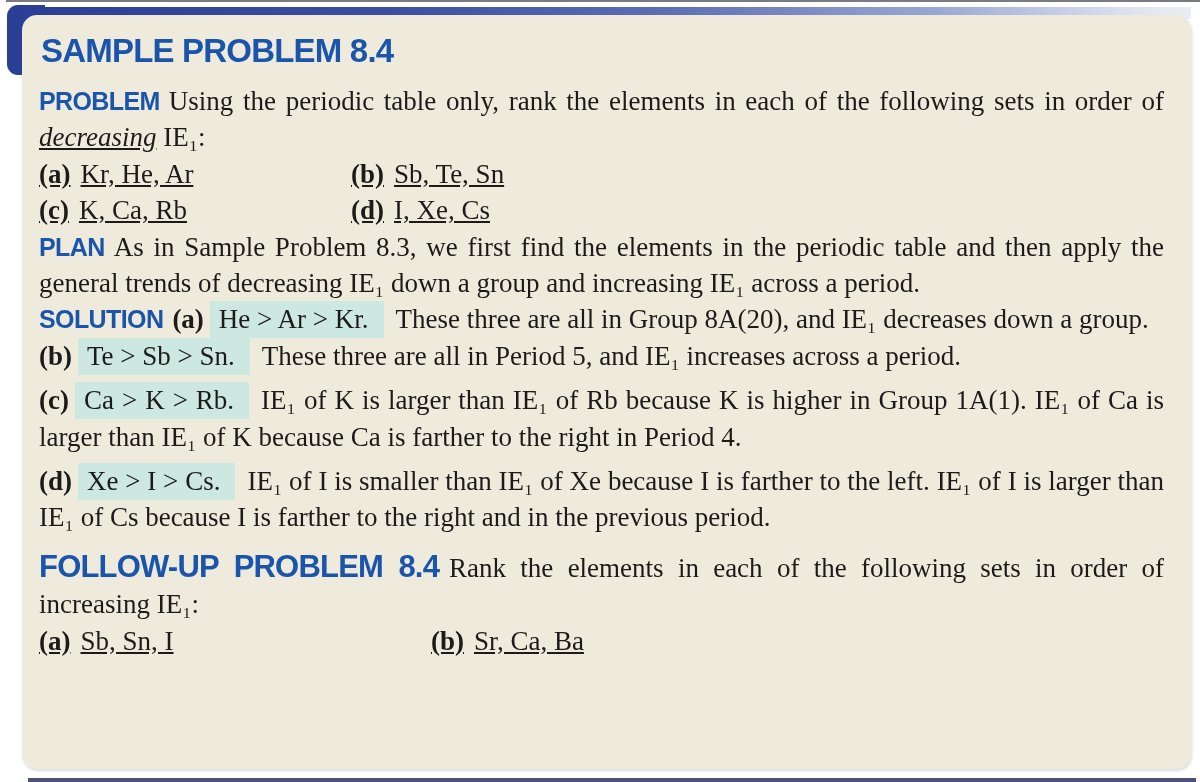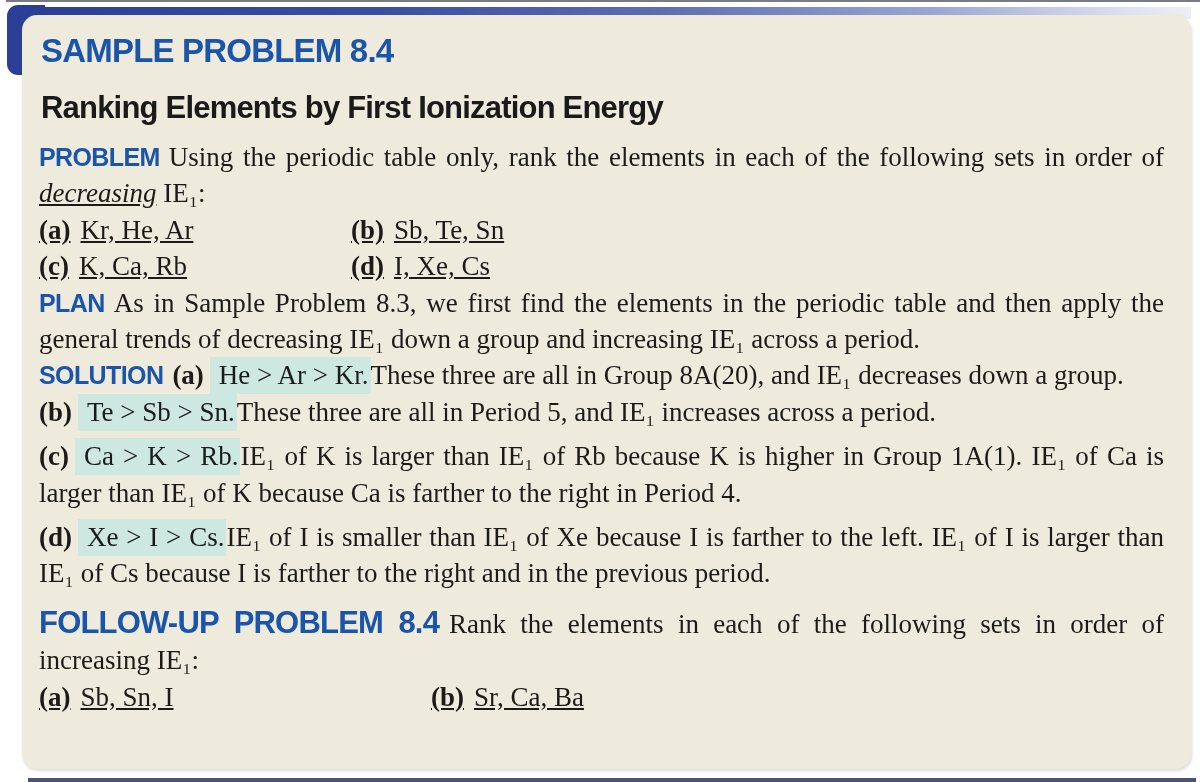--- a/index.html
+++ b/index.html
@@ -48,21 +48,20 @@
     left: 28px; top: 778px;
     width: 1168px; height: 4px;
     background: #4b5478;
   }
   .title-row {
     display: flex;
     align-items: baseline;
     gap: 20px;
     margin: 4px 0 13px 2px;
     white-space: nowrap;
-    flex-direction: column;
   }
   .title-label {
     font-family: "Liberation Sans", "DejaVu Sans", sans-serif;
     font-weight: bold;
     font-size: 33px;
     letter-spacing: -0.8px;
     color: #1a55ab;
   }
   .title-text {
     font-family: "Liberation Sans", "DejaVu Sans", sans-serif;
@@ -88,22 +87,22 @@
   .h.big {
     font-size: 31px;
     letter-spacing: -0.8px;
     margin-right: 10px;
   }
   .b { font-weight: bold; }
   .it { font-style: italic; text-decoration: underline; }
   .lbl { margin-right: 6px; }
   .hl {
     background: #cde8e0;
-    padding: 3px 2px 4px 9px;
-    margin-right: 0;
+    padding: 3px 15px 4px 9px;
+    margin-right: 12px;
   }
   .gap-sm { margin-top: 8px; }
   .followup { margin-top: 13px; }
   .set-row {
     display: flex;
     font-size: 27px;
     line-height: 36.4px;
     text-decoration: underline;
   }
   .set-cell { white-space: nowrap; }
@@ -115,21 +114,20 @@
 <body>
 
 <div class="top-rule"></div>
 <div class="top-bar"></div>
 <div class="corner-tab"></div>
 
 <div class="panel">
 
   <div class="title-row">
     <span class="title-label">SAMPLE PROBLEM 8.4</span>
-    <span class="title-text">Ranking Elements by First Ionization Energy</span>
   </div>
 
   <p class="para"><span class="h">PROBLEM</span><span>Using the periodic table only, rank the elements in each of the following sets in order of</span> <span class="it">decreasing</span> <span>IE₁:</span></p>
 
   <div class="set-row">
     <div class="set-cell w-problem"><span class="b">(a)</span><span>Kr, He, Ar</span></div>
     <div class="set-cell"><span class="b">(b)</span><span>Sb, Te, Sn</span></div>
   </div>
   <div class="set-row">
     <div class="set-cell w-problem"><span class="b">(c)</span><span>K, Ca, Rb</span></div>

